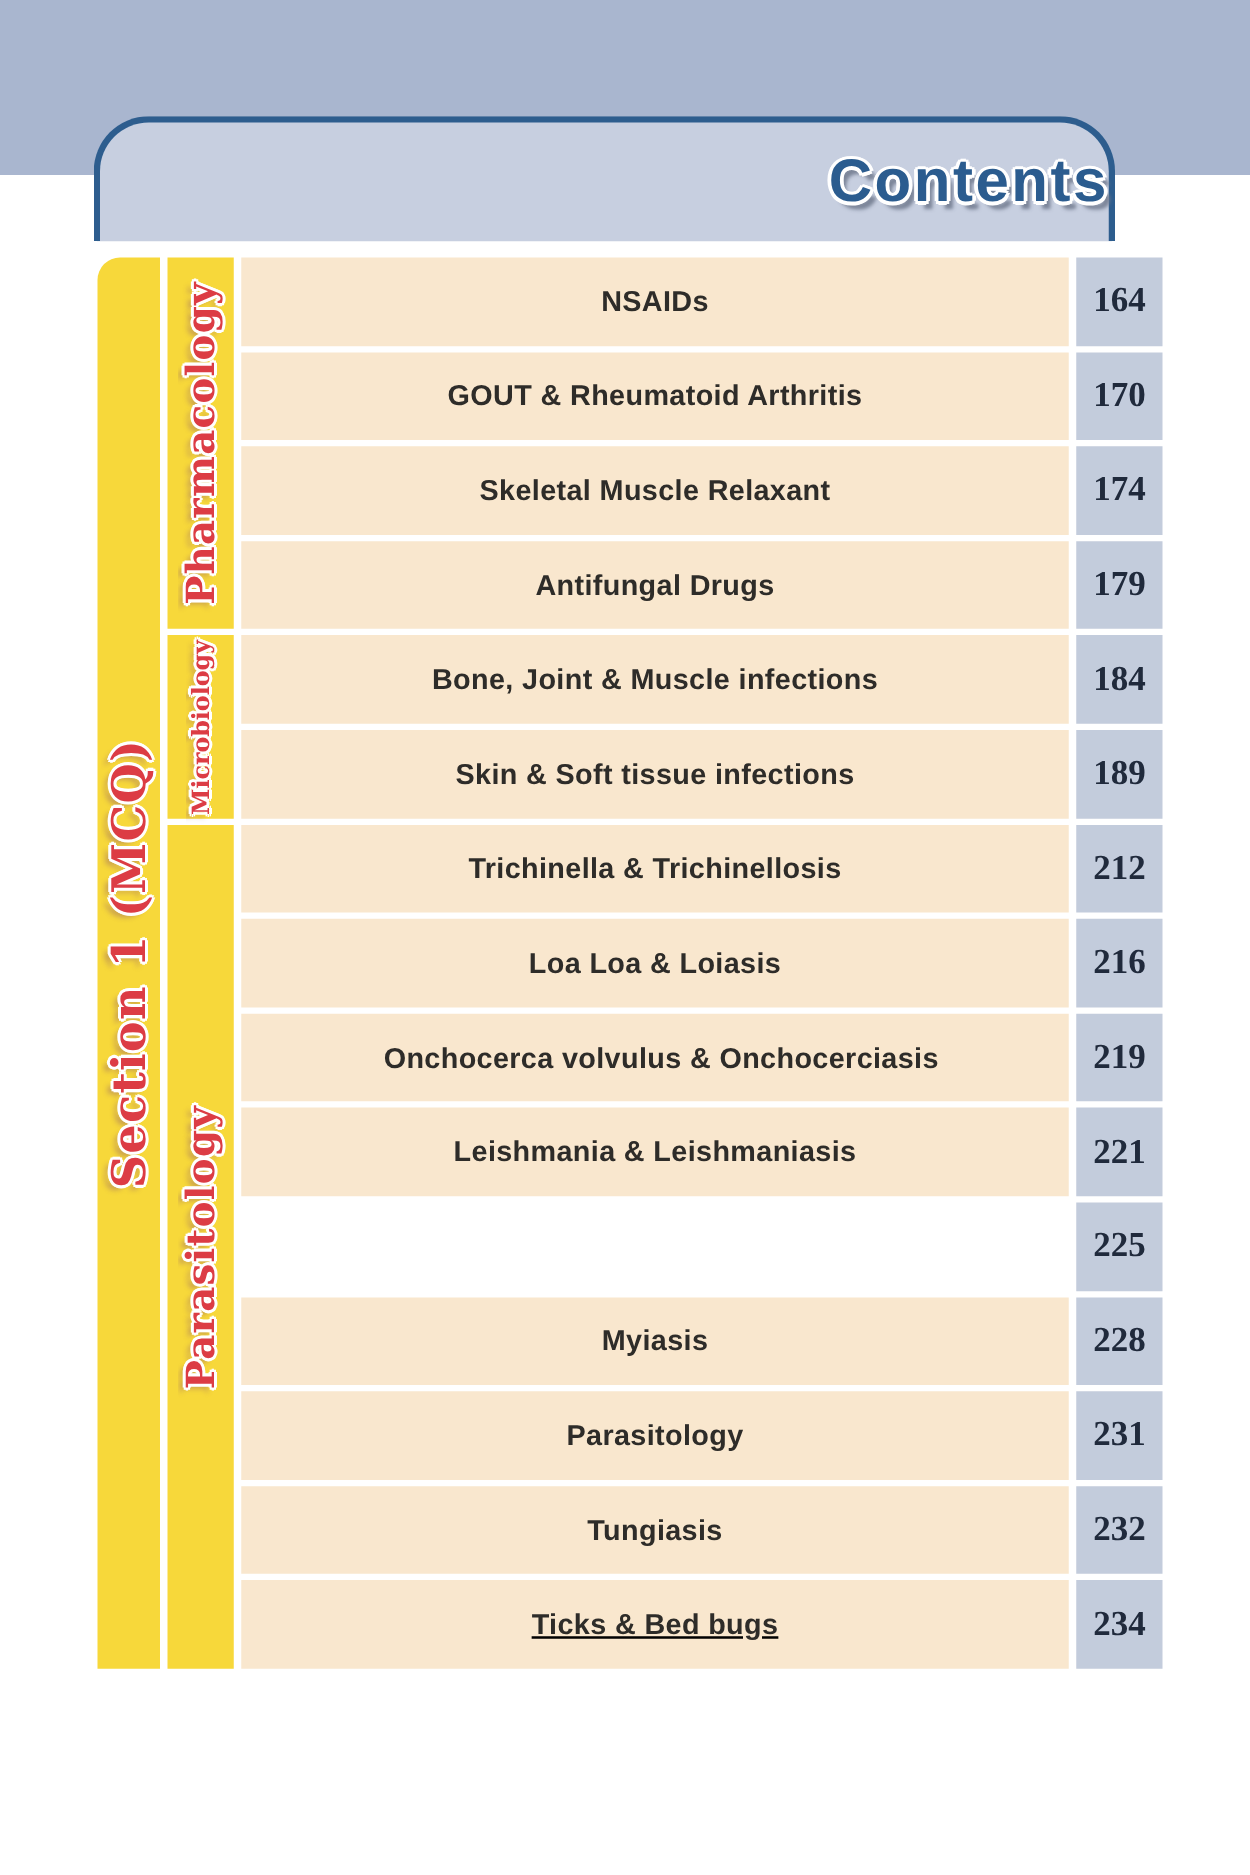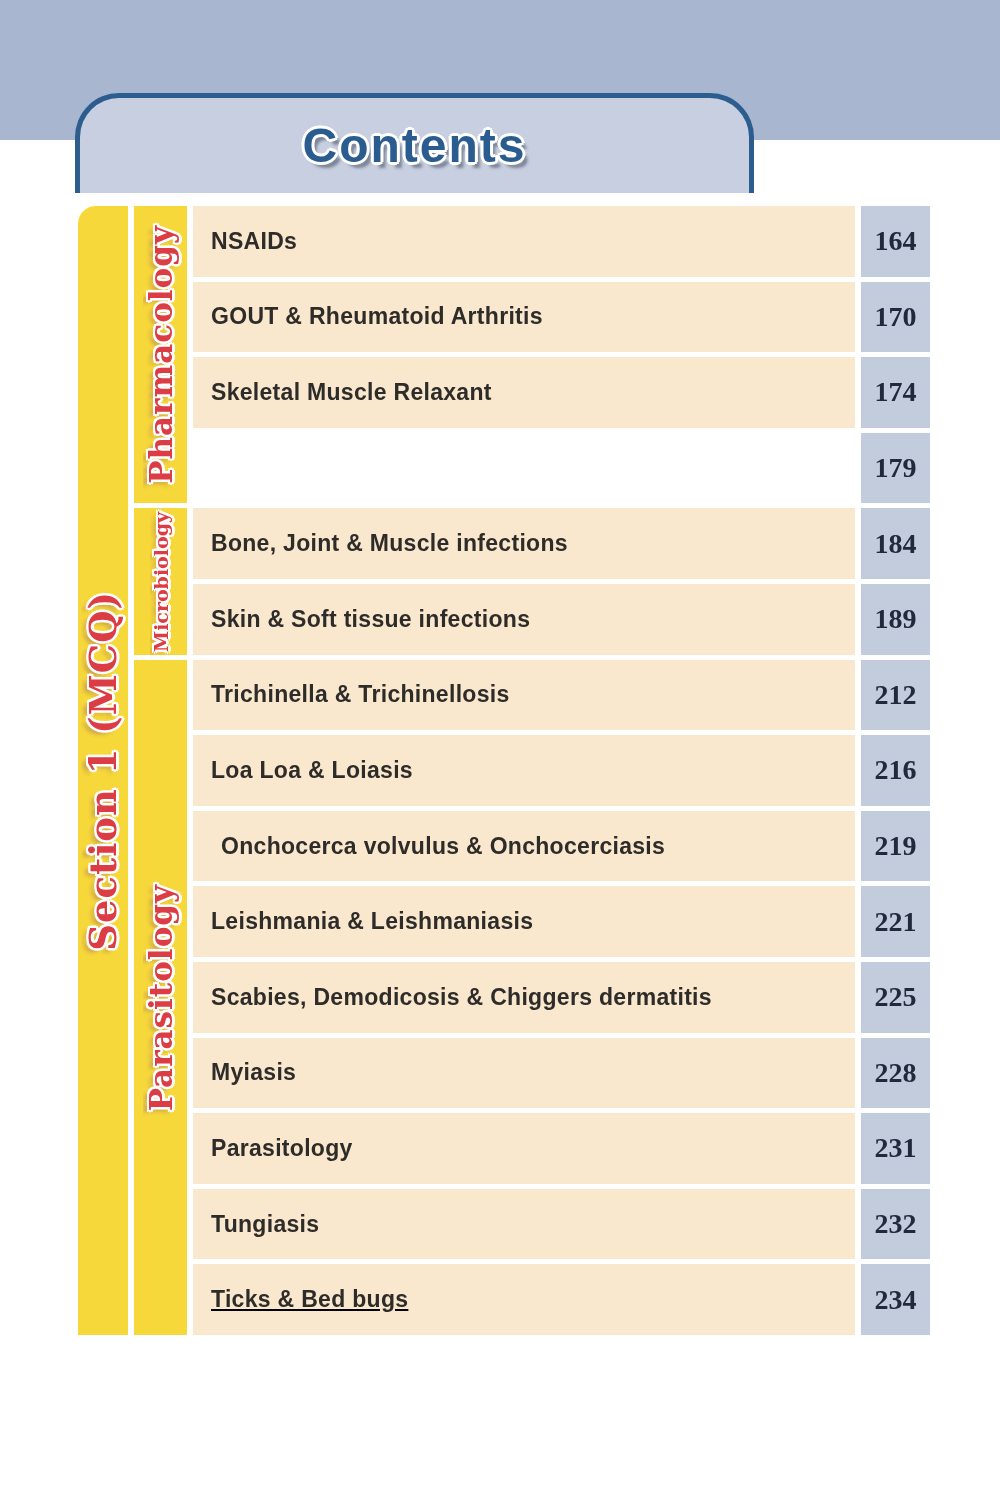--- a/index.html
+++ b/index.html
@@ -20,26 +20,26 @@
     position:relative;
     background:#ffffff;
     font-family:"Liberation Sans", sans-serif;
     overflow:hidden;
   }
   .top-band{
     position:absolute;left:0;top:0;width:1000px;height:140px;
     background:var(--band);
   }
   .title-panel{
-    position:absolute;left:75px;top:93px;width:679px;height:100px;
+    position:absolute;left:75px;top:93px;width:817px;height:100px;
     background:var(--panel);
     border:5px solid var(--panel-border);
     border-bottom:none;
     border-radius:44px 44px 0 0;
-    display:flex;align-items:center;justify-content:center;
+    display:flex;align-items:center;justify-content:flex-end;
   }
   .title-text{
     font-size:48px;
     font-weight:bold;
     letter-spacing:2px;
     color:var(--title-blue);
     text-shadow:
       -3px 0 0 #fff, 3px 0 0 #fff, 0 -3px 0 #fff, 0 3px 0 #fff,
       -2px -2px 0 #fff, 2px -2px 0 #fff, -2px 2px 0 #fff, 2px 2px 0 #fff,
       5px 6px 3px rgba(110,120,140,0.85);
@@ -76,21 +76,21 @@
       -2.5px 0 0 #fff, 2.5px 0 0 #fff, 0 -2.5px 0 #fff, 0 2.5px 0 #fff,
       -1.8px -1.8px 0 #fff, 1.8px -1.8px 0 #fff, -1.8px 1.8px 0 #fff, 1.8px 1.8px 0 #fff,
       -4px -5px 4px rgba(150,100,100,0.45);
   }
   .section-bar .vlabel{font-size:37px;letter-spacing:1px;}
   .cat-cell .vlabel{font-size:31px;letter-spacing:1px;}
   .cat-cell .vlabel.small{font-size:19px;letter-spacing:0;}
   .topic-cell{
     grid-column:3;
     background:var(--cream);
-    display:flex;align-items:center;justify-content:flex-start;
+    display:flex;align-items:center;justify-content:center;
     padding:0 18px;
   }
   .topic-text{
     font-size:23px;
     font-weight:bold;
     color:var(--topic);
     text-align:center;
     letter-spacing:0.3px;
   }
   .page-cell{
@@ -133,20 +133,23 @@
     </div>
     <div class="page-cell" style="grid-row: 2;">
       <span class="page-num">170</span>
     </div>
     <div class="topic-cell" style="grid-row: 3;">
       <span class="topic-text">Skeletal Muscle Relaxant</span>
     </div>
     <div class="page-cell" style="grid-row: 3;">
       <span class="page-num">174</span>
     </div>
+    <div class="topic-cell" style="grid-row: 4;">
+      <span class="topic-text">Antifungal Drugs</span>
+    </div>
     <div class="page-cell" style="grid-row: 4;">
       <span class="page-num">179</span>
     </div>
     <div class="cat-cell" style="grid-row: 5 / 7;">
       <span class="vlabel small">Microbiology</span>
     </div>
     <div class="topic-cell" style="grid-row: 5;">
       <span class="topic-text">Bone, Joint &amp; Muscle infections</span>
     </div>
     <div class="page-cell" style="grid-row: 5;">
@@ -178,23 +181,20 @@
     </div>
     <div class="page-cell" style="grid-row: 9;">
       <span class="page-num">219</span>
     </div>
     <div class="topic-cell" style="grid-row: 10;">
       <span class="topic-text">Leishmania &amp; Leishmaniasis</span>
     </div>
     <div class="page-cell" style="grid-row: 10;">
       <span class="page-num">221</span>
     </div>
-    <div class="topic-cell" style="grid-row: 11;">
-      <span class="topic-text">Scabies, Demodicosis &amp; Chiggers dermatitis</span>
-    </div>
     <div class="page-cell" style="grid-row: 11;">
       <span class="page-num">225</span>
     </div>
     <div class="topic-cell" style="grid-row: 12;">
       <span class="topic-text">Myiasis</span>
     </div>
     <div class="page-cell" style="grid-row: 12;">
       <span class="page-num">228</span>
     </div>
     <div class="topic-cell" style="grid-row: 13;">

